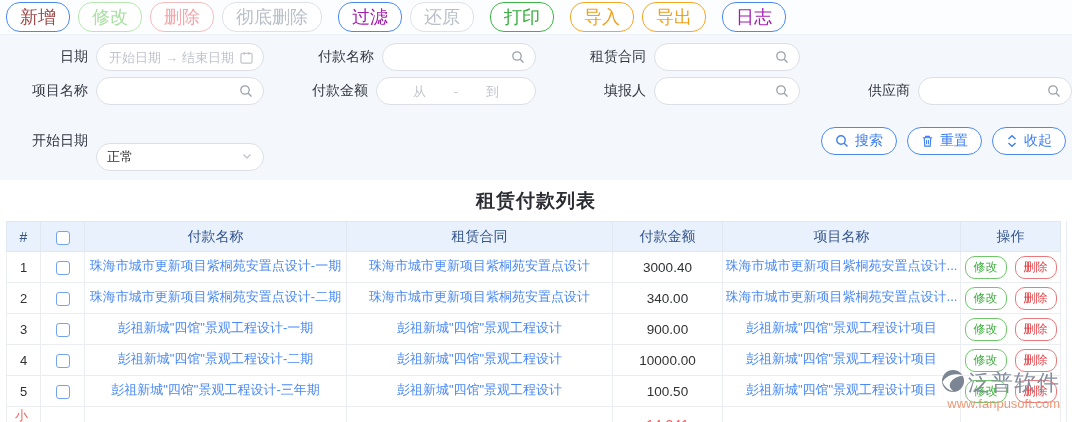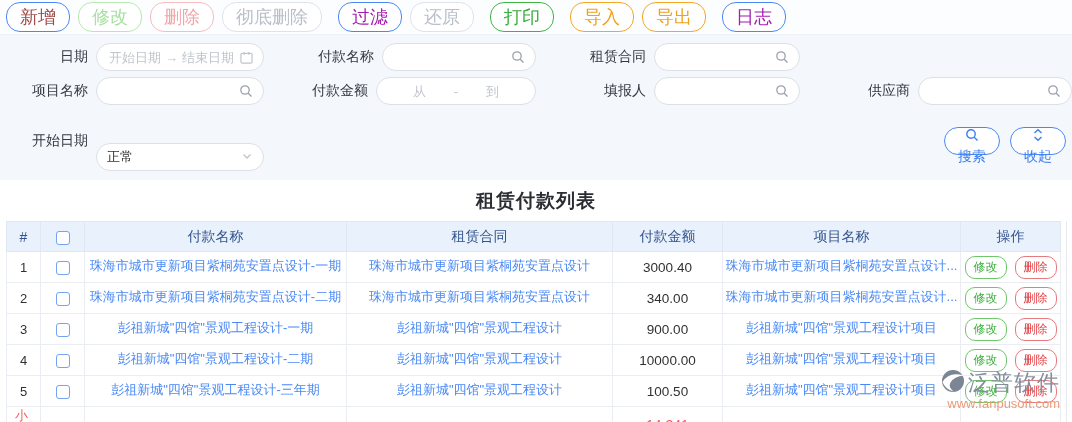--- a/index.html
+++ b/index.html
@@ -35,21 +35,21 @@
     color:#333; width:100%; min-width:0; font-family:inherit; }
   .pill input::placeholder { color:#c0c4cc; }
   .range input { text-align:center; }
   .range .sep { color:#c0c4cc; font-size:13px; padding:0 2px; flex:none; }
   .icon-right { flex:none; margin-left:4px; display:flex; align-items:center; }
   .sel { justify-content:space-between; cursor:pointer;margin-top:32px; }
   .sel .selval { font-size:13px; color:#333; }
   .spacer { flex:1; }
   .fbtn { height:28px; padding:0 13px; margin-left:10px; background:#fff;
     border:1px solid #4a89f5; color:#3d7ef2; border-radius:15px; font-size:14px;
-    display:flex; align-items:center; gap:6px; cursor:pointer;flex-direction:column; }
+    display:flex; align-items:center; gap:6px; cursor:pointer; }
   .fbtn svg { display:block; }
 
   
   .list-title { text-align:center; font-size:19px; font-weight:bold; color:#2b2d33;
     padding:8px 0 7px 0; letter-spacing:1px; background:#fff; }
 
   
   .tblwrap { padding:0 6px; position:relative; }
   table { width:1054px; border-collapse:collapse; table-layout:fixed; }
   col.c1{width:34px;} col.c2{width:44px;} col.c3{width:262px;} col.c4{width:266px;}
@@ -204,20 +204,30 @@
       <span>
         <svg width="14" height="14" viewBox="0 0 14 14">
             <circle cx="6" cy="6" r="4.2" fill="none" stroke="#3d7ef2" stroke-width="1.4"></circle>
             <line x1="9.2" y1="9.2" x2="12.5" y2="12.5" stroke="#3d7ef2" stroke-width="1.4"></line>
           </svg>
       </span>
       <span>搜索</span>
     </button>
     <button class="fbtn">
       <span>
+        <svg width="13" height="14" viewBox="0 0 14 14">
+            <path d="M2 3.5 h10 M5 3.5 V2 h4 v1.5 M3.5 3.5 l0.6 9 h5.8 l0.6 -9" fill="none" stroke="#3d7ef2" stroke-width="1.2"></path>
+            <line x1="6" y1="6" x2="6" y2="10.5" stroke="#3d7ef2" stroke-width="1.1"></line>
+            <line x1="8" y1="6" x2="8" y2="10.5" stroke="#3d7ef2" stroke-width="1.1"></line>
+          </svg>
+      </span>
+      <span>重置</span>
+    </button>
+    <button class="fbtn">
+      <span>
         <svg width="12" height="14" viewBox="0 0 12 14">
             <path d="M2.5 5 L6 1.8 L9.5 5" fill="none" stroke="#3d7ef2" stroke-width="1.4"></path>
             <path d="M2.5 9 L6 12.2 L9.5 9" fill="none" stroke="#3d7ef2" stroke-width="1.4"></path>
           </svg>
       </span>
       <span>收起</span>
     </button>
   </div>
 </div>
 

